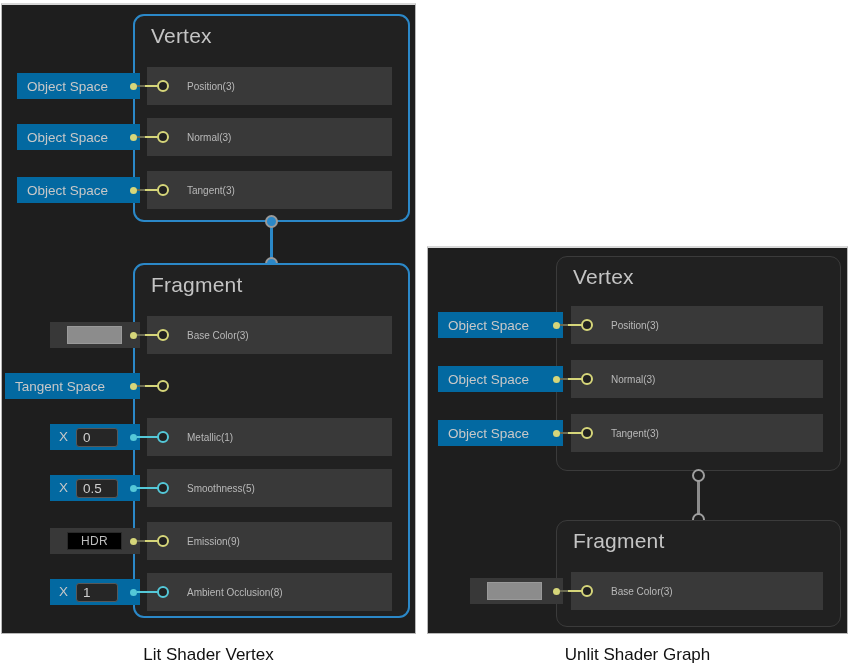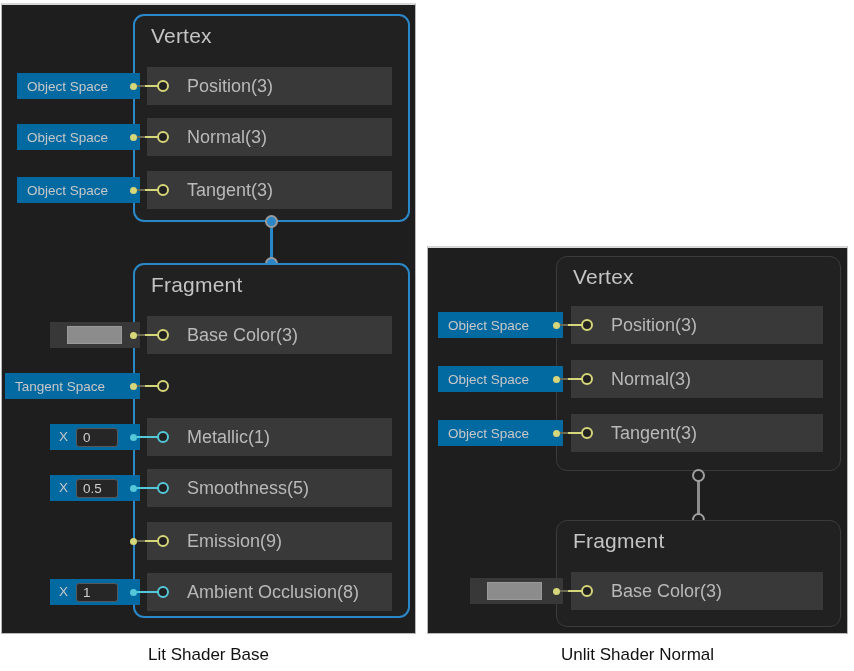--- a/index.html
+++ b/index.html
@@ -71,21 +71,21 @@
   .block-row {
     position: absolute;
     box-sizing: border-box;
     background: #393939;
     display: flex;
     align-items: center;
     height: 38px;
   }
   .block-label {
     color: #b9b9b9;
-    font-size: 18px;
+    font-size: 10px;
     white-space: nowrap;
     margin-left: 40px;
   }
 
   
   .port {
     position: absolute;
     width: 12px;
     height: 12px;
     border-radius: 50%;
@@ -312,20 +312,25 @@
   <div class="numfield" style="left:74px; top:474px; width:42px;">
     <span>0.5</span>
   </div>
   <div class="outdot vec1" style="left:128px; top:480px;"></div>
   <div class="wire vec1" style="left:135px; top:482px; width:22px;"></div>
 
   <div class="block-row" style="left:145px; top:517px; width:245px;">
     <span class="block-label">Emission(9)</span>
   </div>
   <div class="port" style="left:155px; top:530px;"></div>
+  <div class="swatch-wrap" style="left:48px; top:523px; width:90px;">
+    <div class="swatch hdr" style="left:17px; width:55px;">
+      <span>HDR</span>
+    </div>
+  </div>
   <div class="outdot" style="left:128px; top:533px;"></div>
   <div class="wire dashed" style="left:135px; top:535px; width:11px;"></div>
   <div class="wire" style="left:143px; top:535px; width:14px;"></div>
 
   <div class="block-row" style="left:145px; top:568px; width:245px;">
     <span class="block-label">Ambient Occlusion(8)</span>
   </div>
   <div class="port vec1" style="left:155px; top:581px;"></div>
   <div class="defval" style="left:48px; top:574px; width:90px;"></div>
   <div class="xlabel" style="left:57px; top:579px;">X</div>
@@ -392,14 +397,14 @@
   <div class="port" style="left:153px; top:337px;"></div>
   <div class="swatch-wrap" style="left:42px; top:330px; width:93px;">
     <div class="swatch" style="left: 17px; width: 55px; background: rgb(140, 140, 140);"></div>
   </div>
   <div class="outdot" style="left:125px; top:340px;"></div>
   <div class="wire dashed" style="left:132px; top:342px; width:11px;"></div>
   <div class="wire" style="left:140px; top:342px; width:15px;"></div>
 
 </div>
 
-<div class="caption" style="left:1px; top:645px; width:415px;">Lit Shader Base</div>
-<div class="caption" style="left:427px; top:645px; width:421px;">Unlit Shader Normal</div>
+<div class="caption" style="left:1px; top:645px; width:415px;">Lit Shader Vertex</div>
+<div class="caption" style="left:427px; top:645px; width:421px;">Unlit Shader Graph</div>
 
 </body></html>

